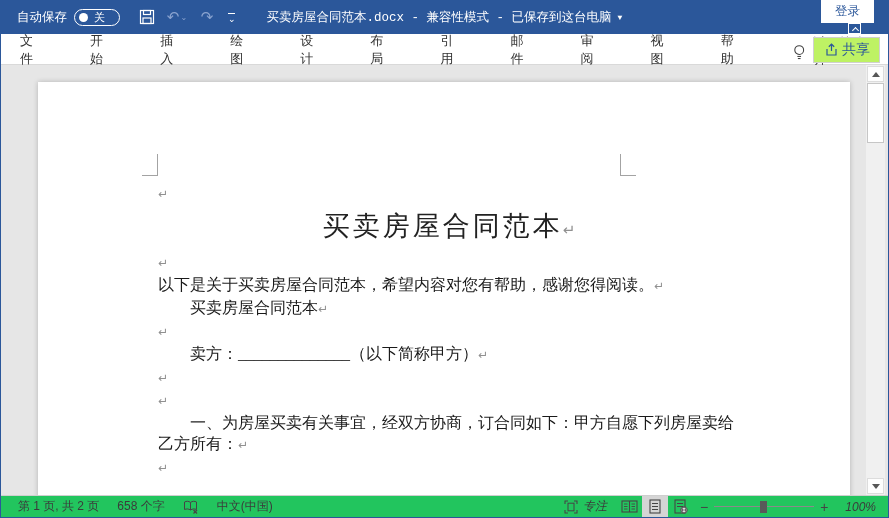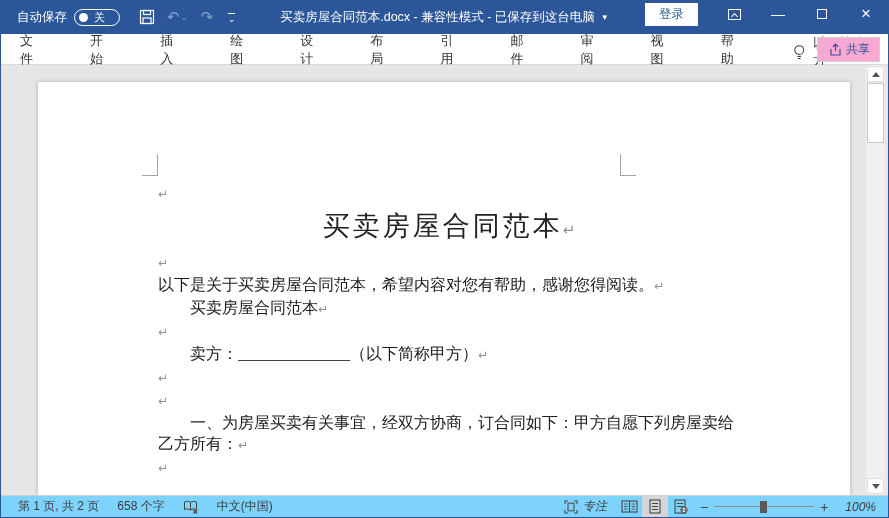--- a/index.html
+++ b/index.html
@@ -24,46 +24,46 @@
   .autosave-state { font-size:11px; color:#fff; }
   .qat { display:flex; align-items:center; margin-left:14px; gap:4px; }
   .qat-btn { width:26px; height:26px; display:flex; align-items:center; justify-content:center; }
   .qat-undo-wrap { display:flex; align-items:center; }
   .glyph-dim { color:#8aa3cf; font-size:15px; }
   .tiny-chev { font-size:8px; color:#8aa3cf; margin-left:1px; }
   .qat-more { color:#fff; font-size:9px; display:flex; flex-direction:column; align-items:center; line-height:4px; margin-left:4px; }
   .qat-more .bar { width:7px; border-top:1px solid #fff; margin-bottom:3px; }
   .win-title {
     position:absolute; left:50%; transform:translateX(-50%); top:0; height:34px;
-    display:flex; align-items:center; gap:6px; white-space:nowrap; font-size:12.5px;
+    display:flex; align-items:center; gap:6px; white-space:nowrap; font-size:12.5px;font-family:Liberation Mono, monospace;
   }
   .win-title .chev { font-size:8px; }
-  .tb-right { position:absolute; right:0; top:0; height:28px; display:flex; align-items:center; }
+  .tb-right { position:absolute; right:0; top:0; height:28px; display:flex; align-items:center;flex-direction:column; }
   .signin-btn {
     background:#fff; color:#2b579a; font-size:12.5px; padding:3px 14px; margin-right:14px; cursor:pointer;
   }
   .tb-ctrl { width:44px; height:34px; display:flex; align-items:center; justify-content:center; color:#fff; cursor:pointer; }
   .ribbon-display-icon { width:13px; height:11px; border:1px solid #fff; position:relative; }
   .ribbon-display-icon::after {
     content:""; position:absolute; left:3.5px; top:4px; width:4px; height:4px;
     border-left:1px solid #fff; border-top:1px solid #fff; transform:rotate(45deg);
   }
   .ctrl-glyph { font-size:14px; line-height:14px; }
   .max-box { width:10px; height:10px; border:1px solid #fff; }
 
   
   .tabrow {
     height:31px; background:#fff; border-bottom:1px solid #d9d9d9;
     display:flex; align-items:flex-start; position:relative; padding-left:6px;gap:19px;
   }
   .tab { padding:0 13px; font-size:13px; color:#333; height:31px; display:flex; align-items:center; cursor:pointer; }
   .search-group { display:flex; align-items:center; gap:7px; margin-left:14px; color:#444; font-size:13px; cursor:pointer; }
   .share-btn {
-    position:absolute; right:8px; top:3px; border:1px solid #d0d0d0; background:#f9a8d4;
-    color:#2b579a; font-size:12px; display:flex; align-items:center; gap:5px; padding:3px 9px; cursor:pointer;
+    position:absolute; right:8px; top:3px; border:1px solid #d0d0d0; background:#bef264;
+    color:#2b579a; font-size:14px; display:flex; align-items:center; gap:5px; padding:3px 9px; cursor:pointer;
   }
 
   
   .docarea { position:relative; height:430px; background:#e6e6e6; overflow:hidden; }
   .page {
     position:absolute; left:37px; top:17px; width:812px; height:480px; background:#fff;
     box-shadow:0 0 5px rgba(0,0,0,0.22);
   }
   .cropmark { position:absolute; width:16px; height:22px; }
   .cropmark.tl { left:104px; top:72px; border-right:1px solid #a3a3a3; border-bottom:1px solid #a3a3a3; }
@@ -86,21 +86,21 @@
   }
   .scroll-btn.up { top:1px; }
   .scroll-btn.down { bottom:1px; }
   .tri { width:0; height:0; border-left:4px solid transparent; border-right:4px solid transparent; }
   .tri.t-up { border-bottom:5px solid #555; }
   .tri.t-down { border-top:5px solid #555; }
   .scroll-thumb { position:absolute; left:1px; top:18px; width:17px; height:60px; background:#fff; border:1px solid #c6c6c6; cursor:pointer; }
 
   
   .statusbar {
-    height:22px; background:#7dd3fc; border-top:1px solid #cfcfcf; display:flex; align-items:center;
+    height:22px; background:#22c55e; border-top:1px solid #cfcfcf; display:flex; align-items:center;
     font-size:12px; color:#3b3b3b; padding:0 8px 0 8px;
   }
   .sb-item { padding:0 9px; display:flex; align-items:center; gap:5px; cursor:pointer; white-space:nowrap; }
   .sb-right { margin-left:auto; display:flex; align-items:center;font-style:italic; }
   .view-btn { width:26px; height:21px; display:flex; align-items:center; justify-content:center; cursor:pointer; }
   .view-btn.active { background:#d5d5d5; }
   .zoom-minus, .zoom-plus { width:20px; text-align:center; font-size:14px; color:#444; cursor:pointer; }
   .zoom-slider { position:relative; width:100px; height:21px; cursor:pointer; }
   .zoom-track { position:absolute; left:0; right:0; top:10px; border-top:1px solid #8a8a8a; }
   .zoom-notch { position:absolute; left:50%; top:7px; height:7px; border-left:1px solid #8a8a8a; }

